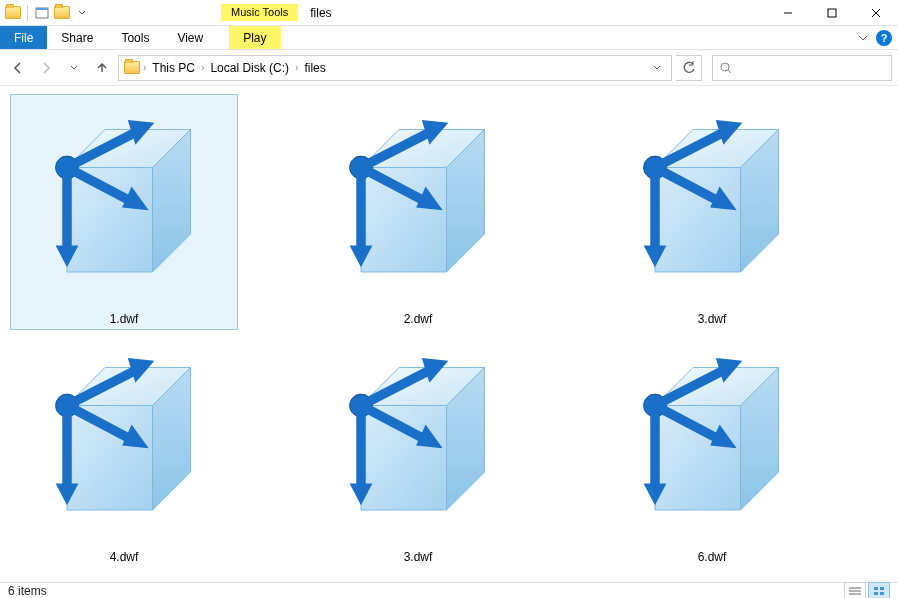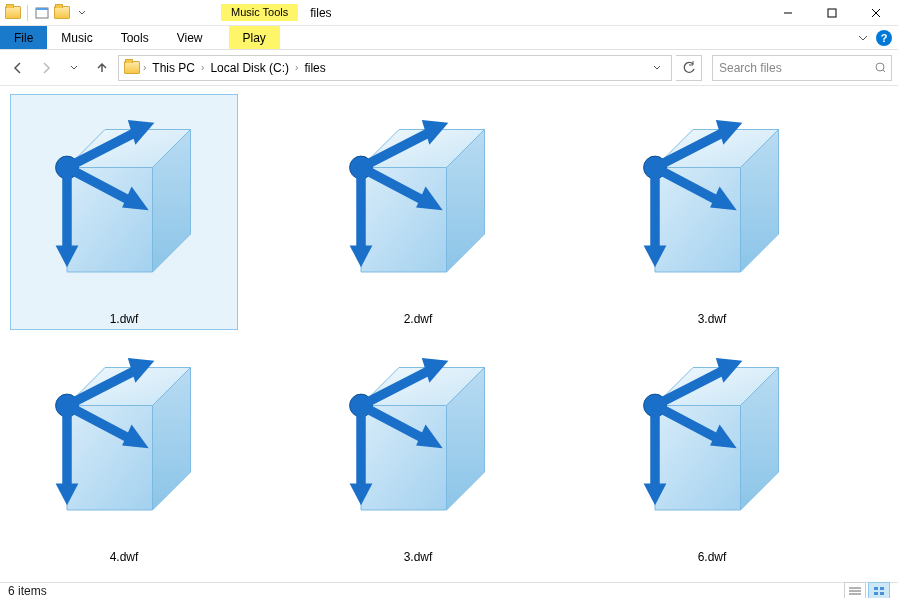--- a/index.html
+++ b/index.html
@@ -10,21 +10,21 @@
 .sep { width: 1px; height: 16px; background: #d0d0d0; margin: 0 3px; }
 .folder-mini { width: 16px; height: 13px; background: linear-gradient(#ffe9a6,#f7c648); border: 1px solid #d9a93a; border-radius: 1px; position: relative; }
 .folder-mini::before { content:""; position:absolute; top:-3px; left:0; width:6px; height:3px; background:#f7c648; border:1px solid #d9a93a; border-bottom:none; border-radius:1px 1px 0 0; }
 .context-tab { background: #fff568; padding: 2px 10px; font-size: 11px; margin-left: 130px; text-align:left; line-height:1.1; }
 .context-tab .t1 { font-size:11px; }
 .title-text { margin-left: 12px; font-size: 12px; color:#000; }
 .winbtns { position: absolute; right: 0; top: 0; display: flex; }
 .winbtn { width: 44px; height: 26px; display: flex; align-items: center; justify-content: center; font-size: 11px; }
 .ribbon-tabs { height: 24px; display: flex; align-items: stretch; background: #fff; border-bottom: 1px solid #e1e1e1; position: relative; }
 .tab { padding: 0 14px; display: flex; align-items: center; font-size: 12px; cursor: default; }
-.tab.file { background: #1979ca; color: #000000; }
+.tab.file { background: #1979ca; color: #ffffff; }
 .tab.ctx { background:#fff568; }
 .ribbon-extra { position:absolute; right:6px; top:0; height:24px; display:flex; align-items:center; gap:8px; }
 .help-icon { width:16px; height:16px; border-radius:50%; background:#0078d7; color:#fff; display:flex; align-items:center; justify-content:center; font-size:11px; font-weight:bold; }
 .navbar { height: 36px; display: flex; align-items: center; padding: 4px 6px; gap: 4px; background: #fff; border-bottom: 1px solid #e5e5e5; }
 .navbtn { width: 24px; height: 24px; display: flex; align-items: center; justify-content: center; color: #555; }
 .navbtn.disabled { color: #bbb; }
 .addr { flex: 1; height: 26px; border: 1px solid #cfcfcf; display: flex; align-items: center; padding: 0 4px; gap: 2px; }
 .crumb { display:flex; align-items:center; gap:4px; padding:0 4px; font-size:12px; }
 .crumb-sep { color:#888; font-size:10px; }
 .addr-drop { margin-left:auto; color:#555; padding:0 6px; }
@@ -87,21 +87,21 @@
         <svg width="10" height="10">
           <line x1="1" y1="1" x2="9" y2="9" stroke="#000"></line>
           <line x1="9" y1="1" x2="1" y2="9" stroke="#000"></line>
         </svg>
       </div>
   </div>
 </div>
 
 <div class="ribbon-tabs">
   <div class="tab file">File</div>
-  <div class="tab">Music</div>
+  <div class="tab">Share</div>
   <div class="tab">Tools</div>
   <div class="tab">View</div>
   <div class="tab ctx" style="margin-left:12px">Play</div>
   <div class="ribbon-extra">
     <svg width="10" height="10">
         <path d="M1 3 L5 7 L9 3" stroke="#555" fill="none"></path>
       </svg>
     <div class="help-icon">?</div>
   </div>
 </div>
@@ -149,21 +149,20 @@
         </svg>
       </div>
   </div>
   <div class="refresh">
       <svg width="14" height="14">
         <path d="M11 3 A5 5 0 1 0 12 8" stroke="#555" fill="none" stroke-width="1.3"></path>
         <path d="M11 0 L11 4 L7 4" stroke="#555" fill="none"></path>
       </svg>
     </div>
   <div class="search">
-    <input type="text" placeholder="Search files" style="">
     <svg width="14" height="14">
         <circle cx="6" cy="6" r="4" stroke="#888" fill="none"></circle>
         <line x1="9" y1="9" x2="12" y2="12" stroke="#888"></line>
       </svg>
   </div>
 </div>
 
 <div class="content">
   <div class="grid" id="grid">
       <div class="item selected">

